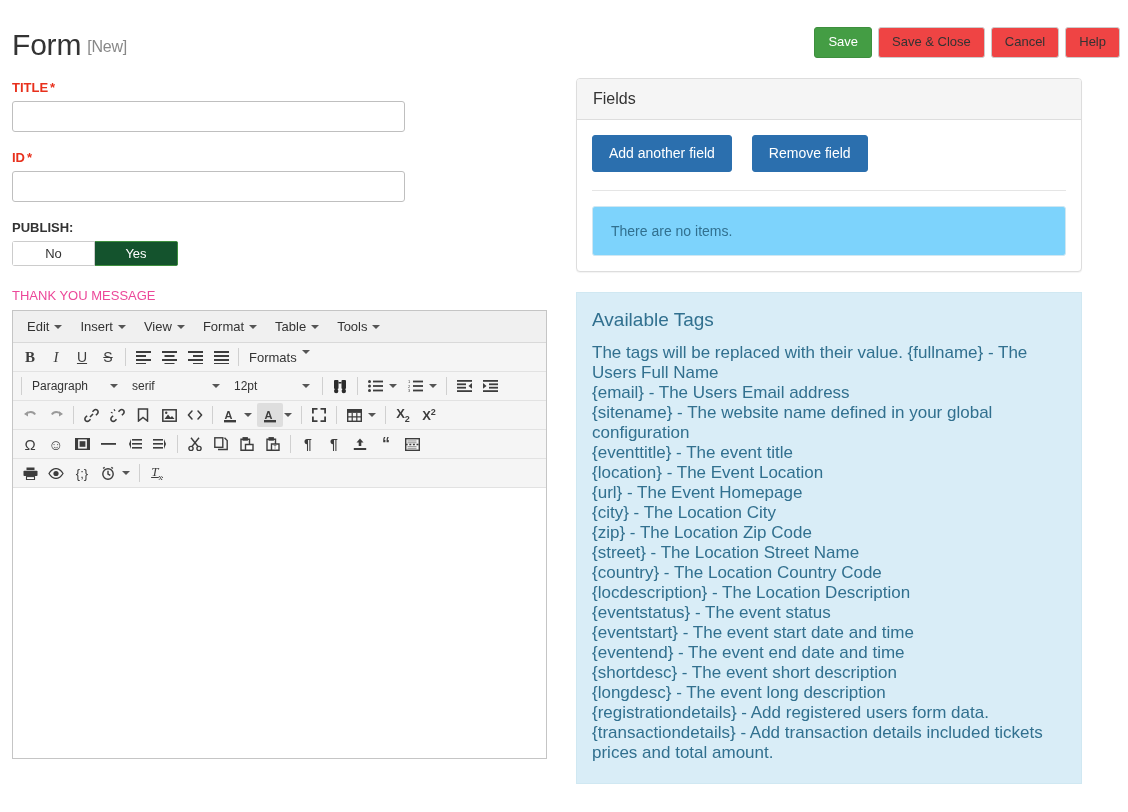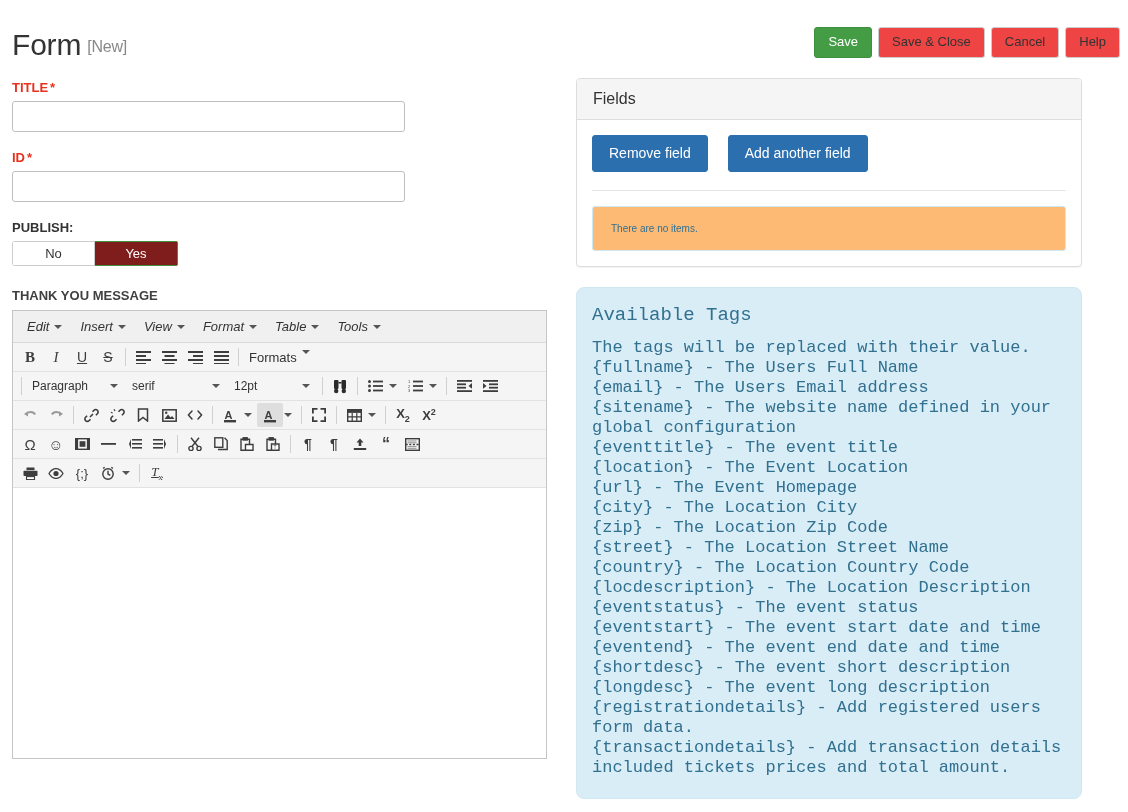--- a/index.html
+++ b/index.html
@@ -107,29 +107,29 @@
     align-items: center;
     justify-content: center;
     font-size: 13px;
     border: 1px solid #cccccc;
     background: #ffffff;
     color: #333333;
     cursor: pointer;
   }
   .toggle-opt + .toggle-opt { border-left: none; }
   .toggle-opt.active {
-    background: #7f1d1d;
+    background: #14532d;
     border-color: #3e8f3e;
     color: #ffffff;
   }
 
   .section-label {
     font-size: 13px;
-    font-weight: bold;
-    color: #404040;
+    font-weight: normal;
+    color: #ec4899;
     text-transform: uppercase;
     margin-top: 22px;
     margin-bottom: 7px;
   }
 
   
   .editor {
     width: 535px;
     border: 1px solid #c5c5c5;
     background: #ffffff;
@@ -144,21 +144,20 @@
   }
   .mce-menuitem {
     display: flex;
     align-items: center;
     gap: 5px;
     padding: 3px 9px;
     font-size: 13px;
     color: #333333;
     cursor: pointer;
     border-radius: 2px;
-    font-style: italic;
   }
   .caret {
     width: 0; height: 0;
     border-left: 4px solid transparent;
     border-right: 4px solid transparent;
     border-top: 4px solid #555555;
     display: inline-block;
   }
   .mce-toolbar {
     display: flex;
@@ -258,36 +257,35 @@
     cursor: pointer;
     line-height: 1.2;
   }
   .field-actions { display: flex; gap: 20px; }
   .panel-divider {
     border: none;
     border-top: 1px solid #e5e5e5;
     margin: 18px 0 15px 0;
   }
   .alert-info {
-    background: #fdba74;
+    background: #7dd3fc;
     border: 1px solid #cfe7f2;
     border-radius: 3px;
     color: #31708f;
     padding: 16px 18px;
-    font-size: 10px;
+    font-size: 14px;
   }
 
   .tags-panel {
     margin-top: 20px;
     background: #d9edf7;
     border: 1px solid #d0e8f2;
-    border-radius: 8px;
+    border-radius: 0;
     padding: 16px 15px 20px 15px;
     color: #31708f;
-    font-family: Liberation Mono, monospace;
   }
   .tags-title {
     font-size: 19px;
     color: #31708f;
     margin: 0 0 12px 0;
     font-weight: normal;
   }
   .tags-body {
     font-size: 17px;
     line-height: 20px;
@@ -740,22 +738,22 @@
     <div class="editor-body"></div>
   </div>
 </div>
 
 <div class="right-col">
 
   <div class="panel">
     <div class="panel-heading">Fields</div>
     <div class="panel-body">
       <div class="field-actions">
+        <button class="btn-primary">Add another field</button>
         <button class="btn-primary">Remove field</button>
-        <button class="btn-primary">Add another field</button>
       </div>
       <hr class="panel-divider">
       <div class="alert-info">There are no items.</div>
     </div>
   </div>
 
   <div class="tags-panel">
     <h3 class="tags-title">Available Tags</h3>
     <div class="tags-body">
       <span class="tag-line">The tags will be replaced with their value. {fullname} - The Users Full Name</span>

